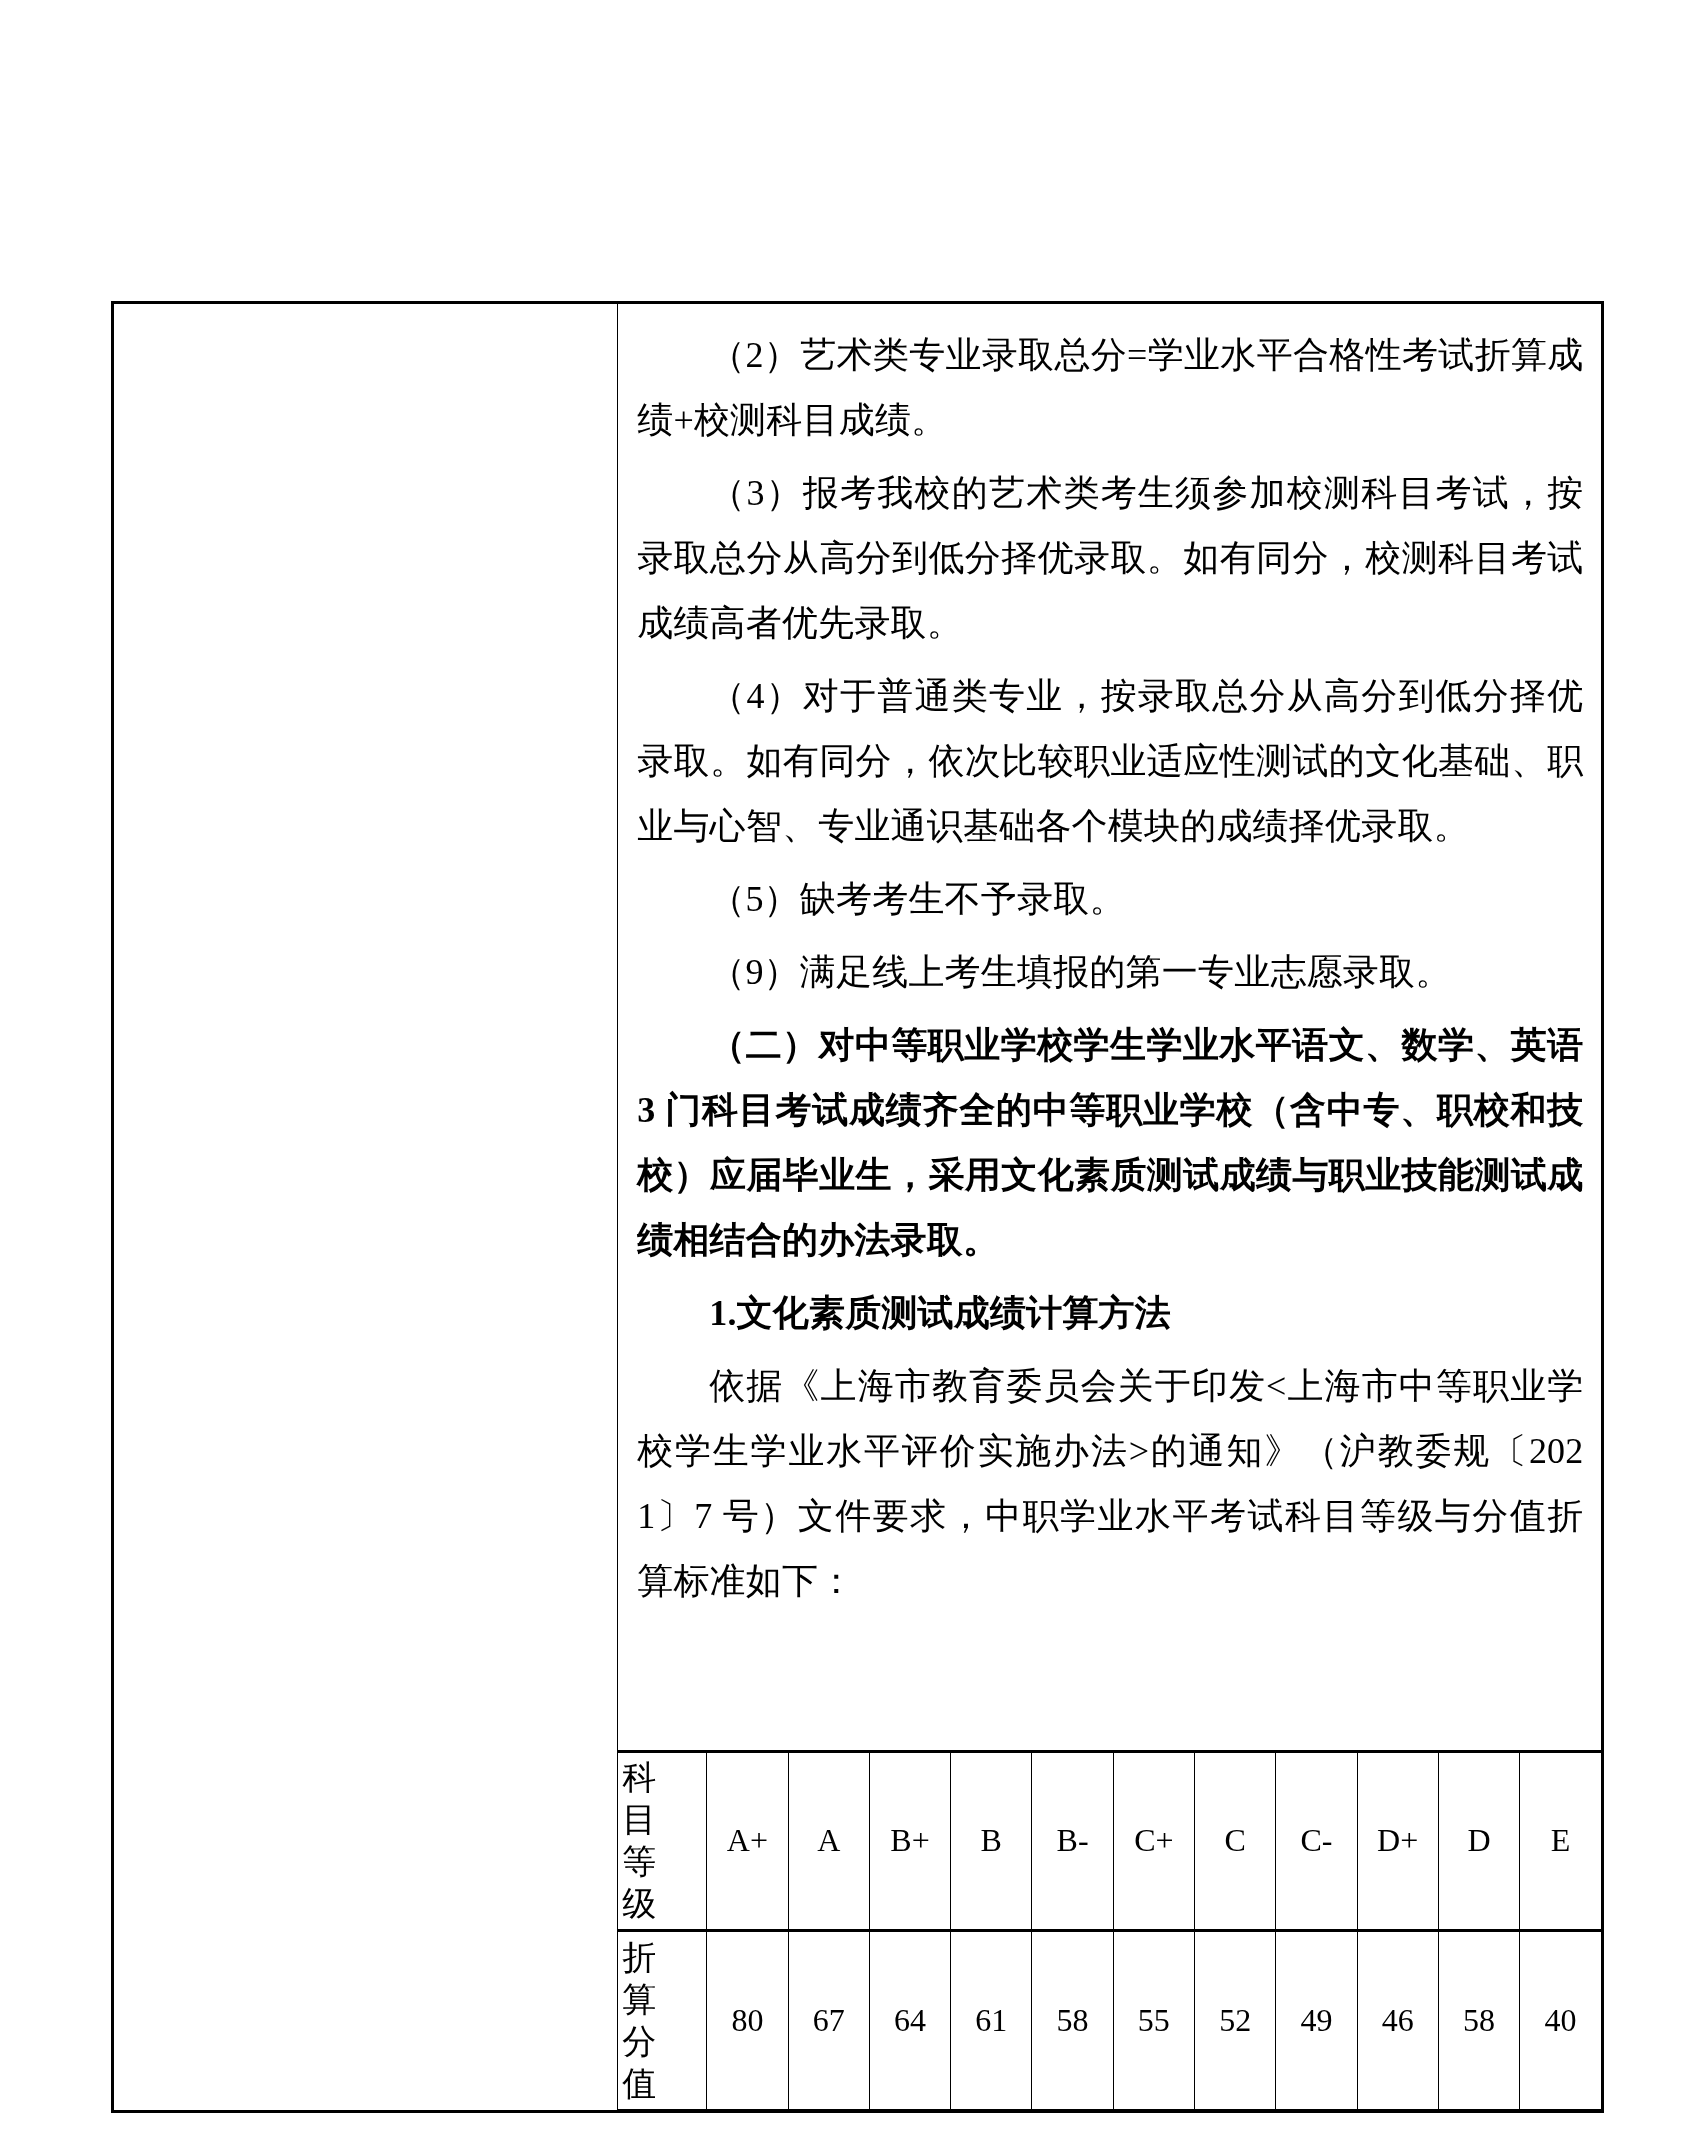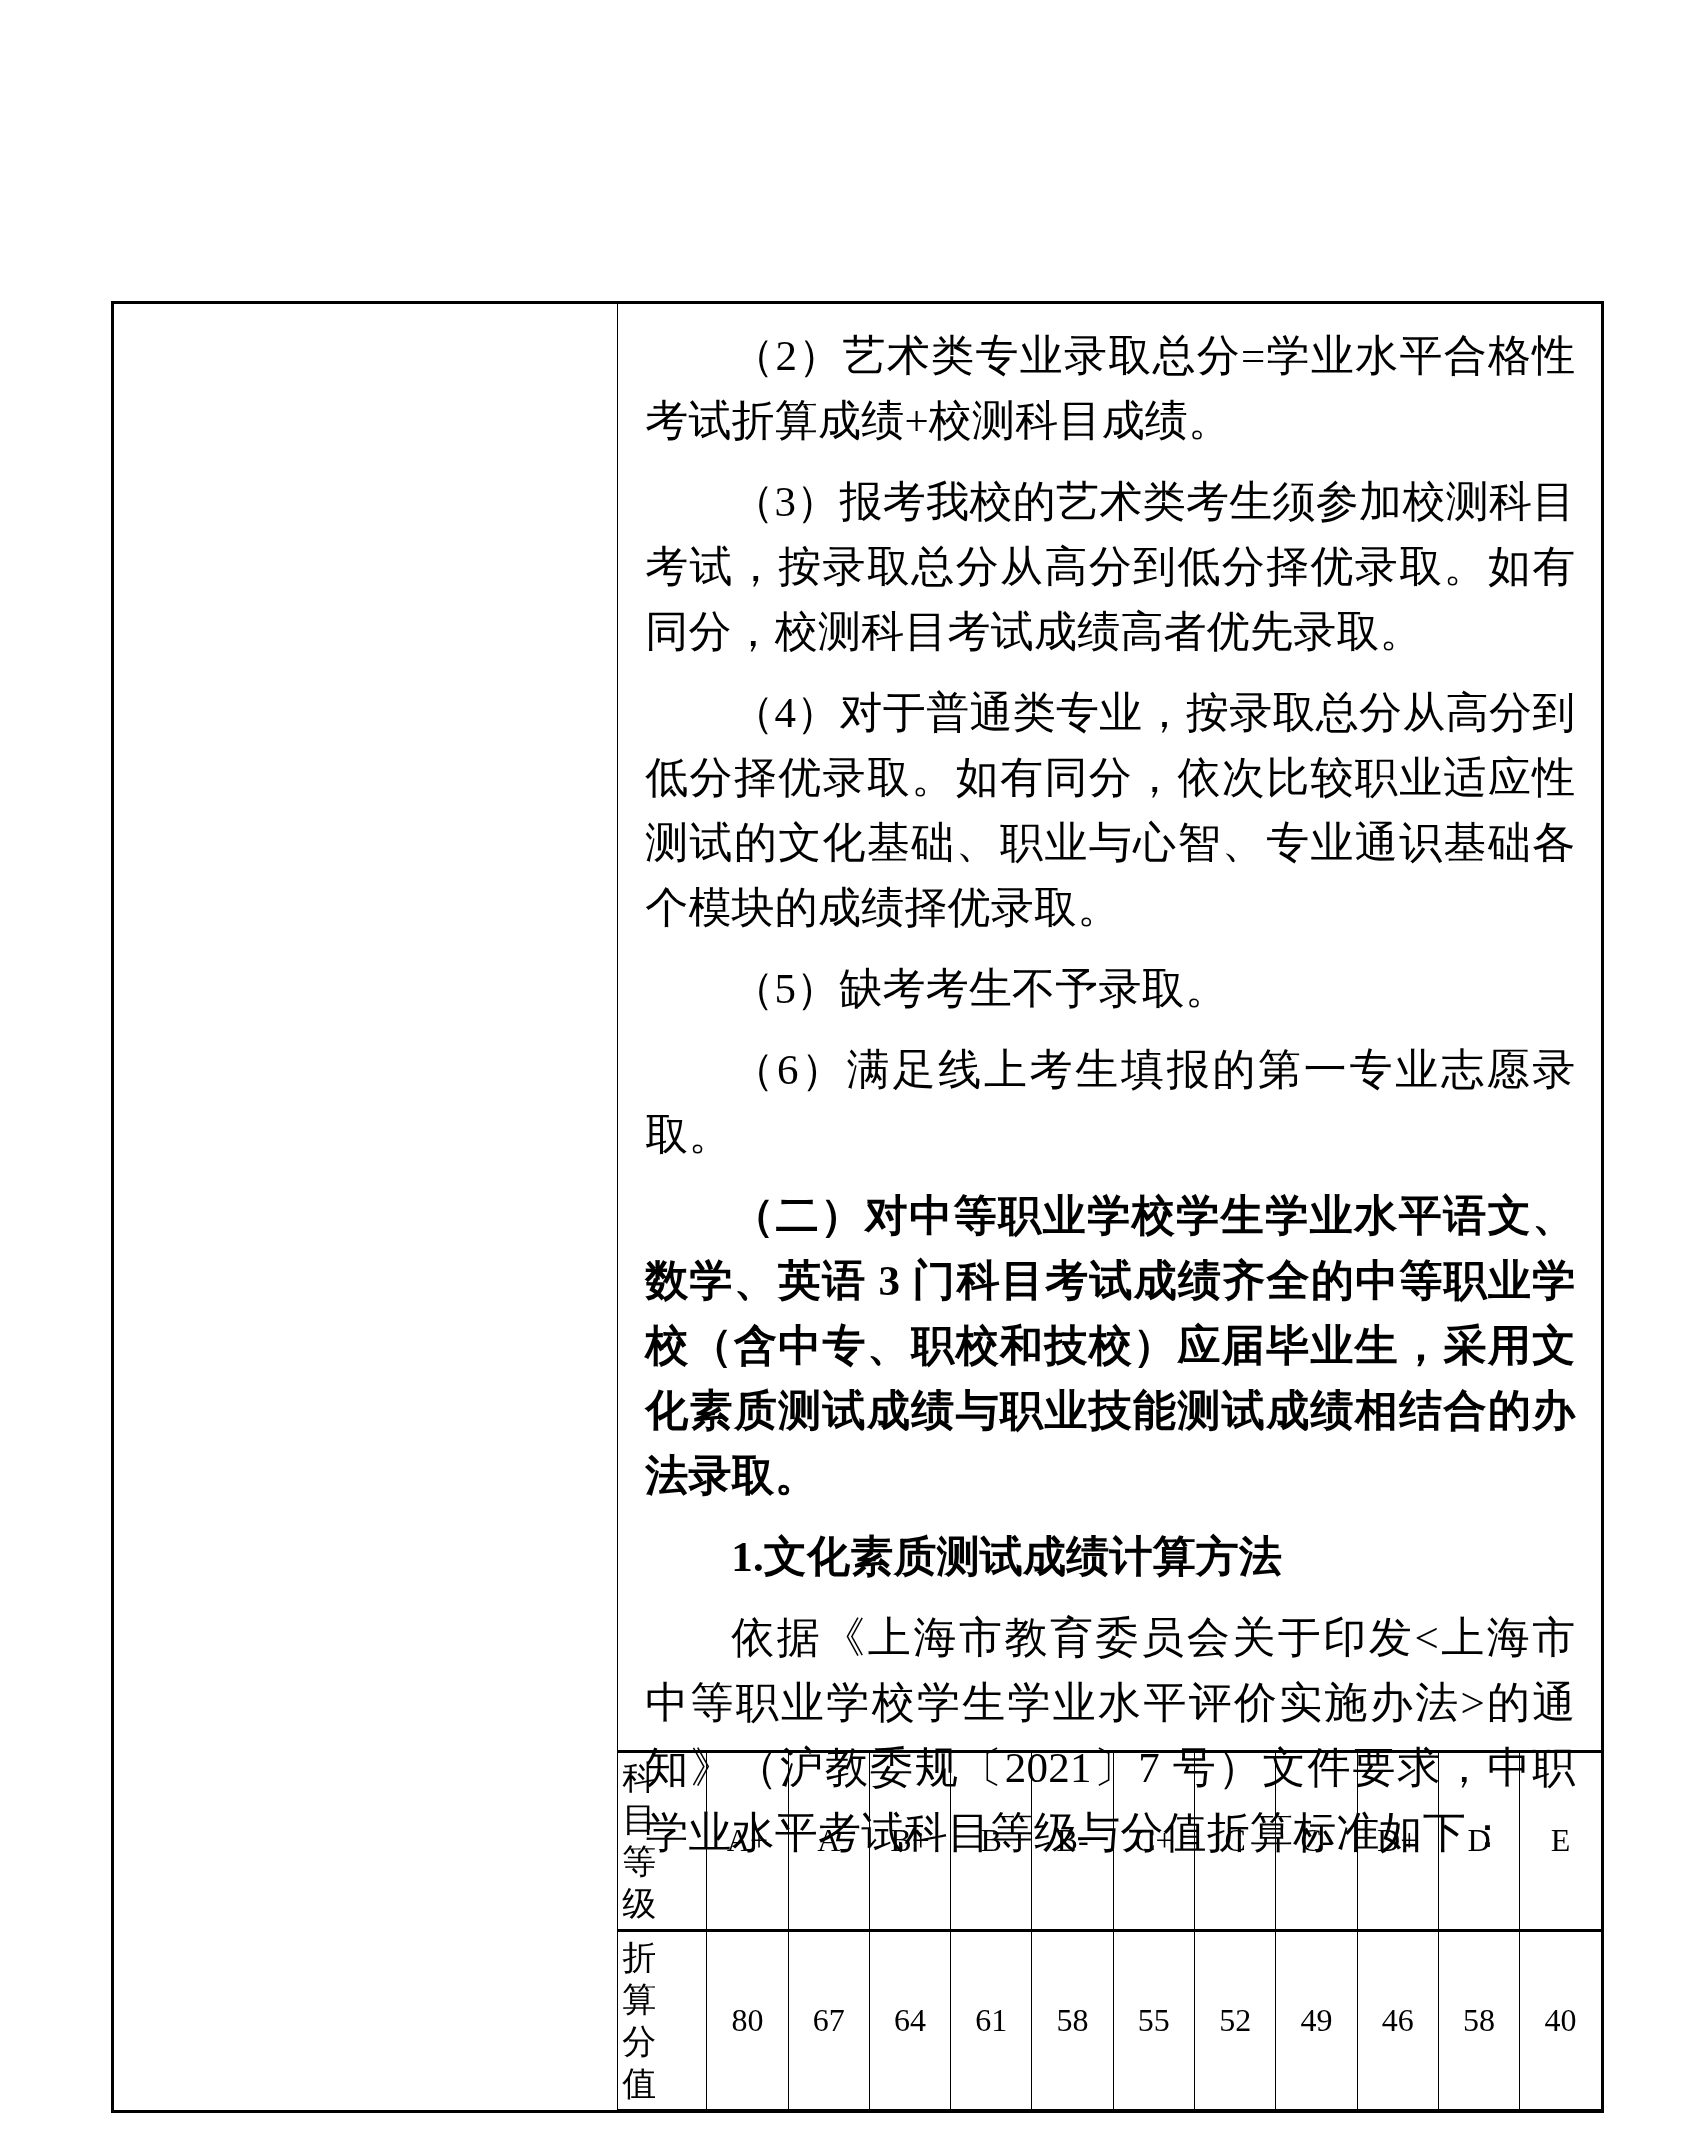--- a/index.html
+++ b/index.html
@@ -44,26 +44,26 @@
 
   .col-right {
     flex: 1 1 auto;
     box-sizing: border-box;
     padding: 0 9.5px 0 11.2px;
     position: relative;
   }
 
   
   .para {
-    font-size: 43px;
+    font-size: 36px;
     line-height: 65px;
     letter-spacing: 0.2px;
     text-align: justify;
     text-justify: inter-ideograph;
-    margin: 16px;
+    margin: 8px;
     text-indent: 2em;
     word-break: break-all;
   }
   .para.first {
     margin-top: 19px;
   }
   .para.bold {
     font-weight: bold;
   }
   .para.heading {
@@ -129,21 +129,21 @@
 
       <div class="body-text">
         <p class="para first">（2）艺术类专业录取总分=学业水平合格性考试折算成绩+校测科目成绩。</p>
 
         <p class="para">（3）报考我校的艺术类考生须参加校测科目考试，按录取总分从高分到低分择优录取。如有同分，校测科目考试成绩高者优先录取。</p>
 
         <p class="para">（4）对于普通类专业，按录取总分从高分到低分择优录取。如有同分，依次比较职业适应性测试的文化基础、职业与心智、专业通识基础各个模块的成绩择优录取。</p>
 
         <p class="para">（5）缺考考生不予录取。</p>
 
-        <p class="para">（6）满足线上考生填报的第一专业志愿录取。</p>
+        <p class="para">（9）满足线上考生填报的第一专业志愿录取。</p>
 
         <p class="para bold">（二）对中等职业学校学生学业水平语文、数学、英语 3 门科目考试成绩齐全的中等职业学校（含中专、职校和技校）应届毕业生，采用文化素质测试成绩与职业技能测试成绩相结合的办法录取。</p>
 
         <p class="para heading">1.文化素质测试成绩计算方法</p>
 
 
         <p class="para">依据《上海市教育委员会关于印发&lt;上海市中等职业学校学生学业水平评价实施办法&gt;的通知》（沪教委规〔2021〕7 号）文件要求，中职学业水平考试科目等级与分值折算标准如下：</p>
       </div>
 
       <div class="grade-table-wrap">

